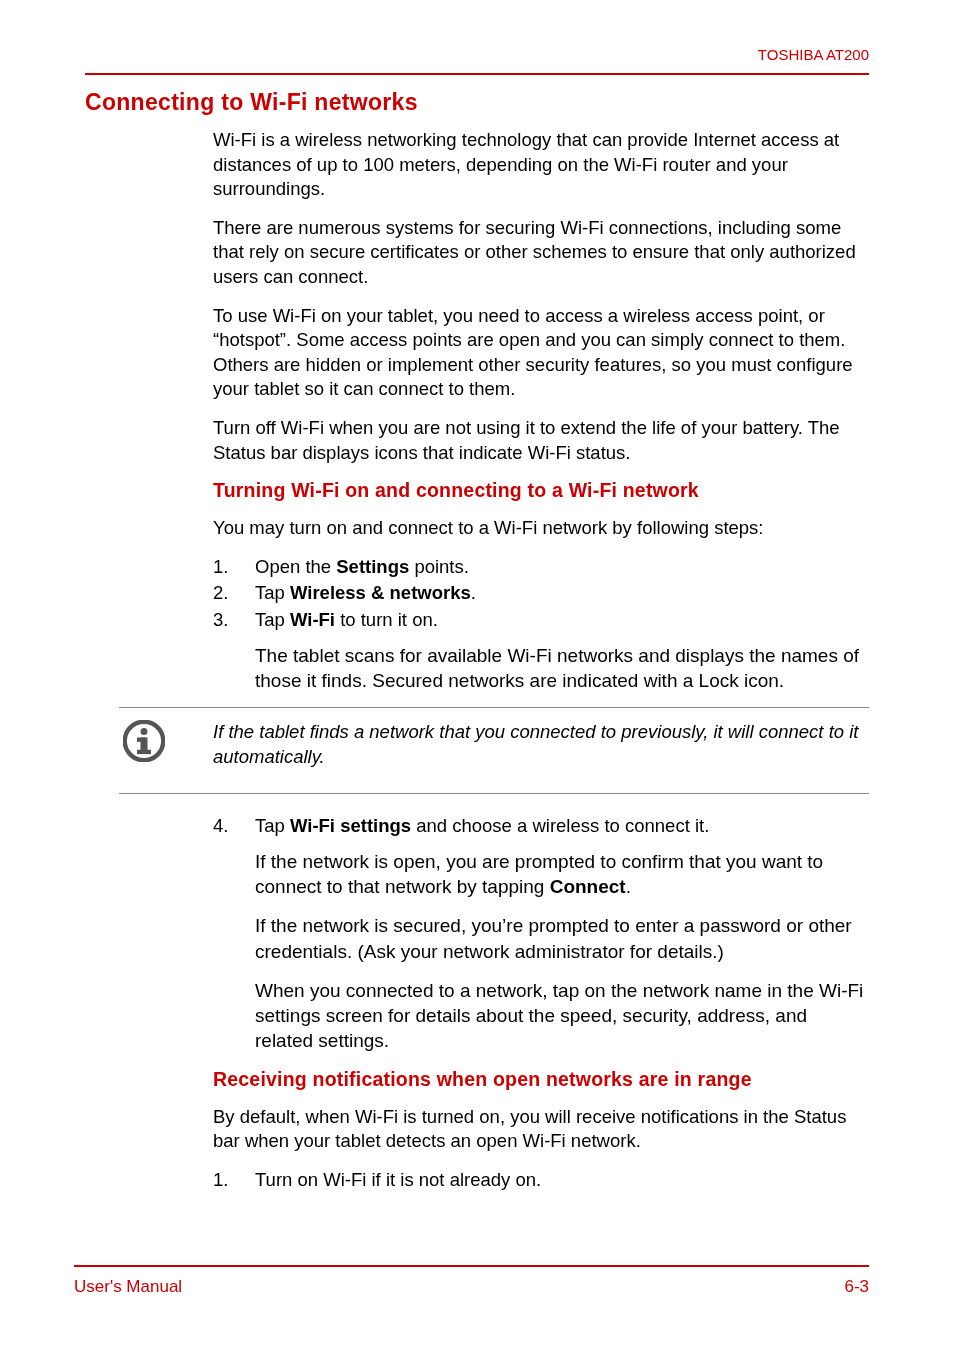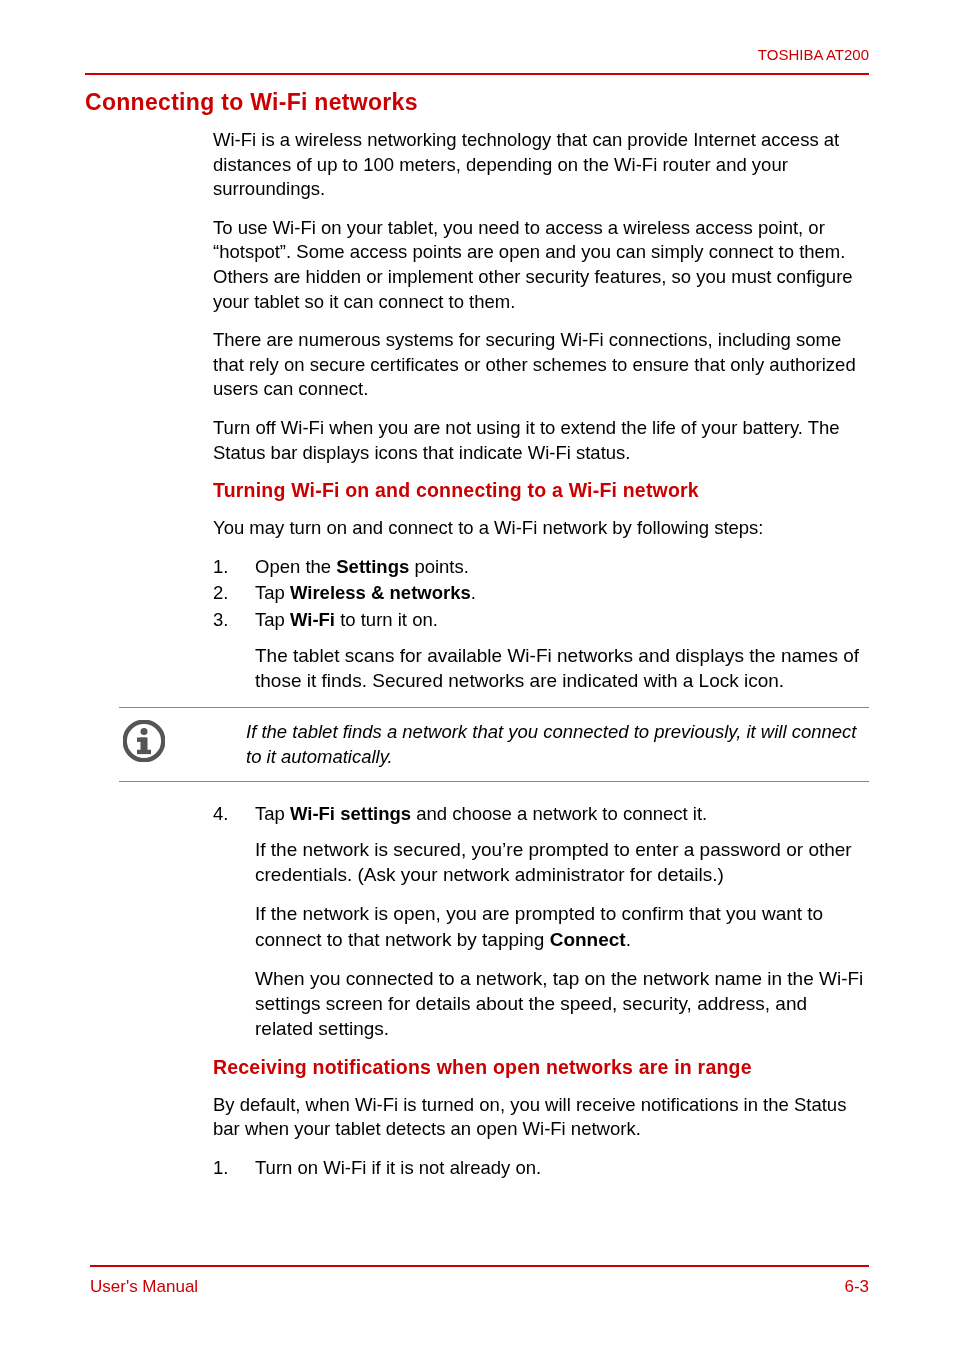--- a/index.html
+++ b/index.html
@@ -131,42 +131,41 @@
     margin-left: 170px;
     font-size: 19px;
     line-height: 1.33;
     margin-bottom: 14px;
   }
   .note-row {
     display: flex;
     align-items: flex-start;
     border-top: 1.5px solid #888;
     border-bottom: 1.5px solid #888;
-    padding: 12px 0 12px 0;
+    padding: 12px 0 24px 0;
     margin-left: 34px;
     margin-bottom: 20px;
-    gap: 33px;
   }
   .note-icon {
     width: 94px;
     flex-shrink: 0;
   }
   .note-icon svg { width: 42px; height: 42px; margin-left: 4px; }
   .note-text {
     flex: 1;
     font-style: italic;
     font-size: 18.5px;
     line-height: 1.33;
     padding-right: 4px;
   }
   b { font-weight: bold; }
   .footer {
     position: absolute;
     bottom: 48px;
-    left: 90px;
+    left: 74px;
     right: 85px;
   }
   .rule-bottom {
     border-top: 2.5px solid #cc0000;
     margin-bottom: 10px;
   }
   .footer-row {
     display: flex;
     justify-content: space-between;
     font-size: 17px;
@@ -177,22 +176,22 @@
 <body>
 
 <div class="page">
   <div class="header-brand">TOSHIBA AT200</div>
   <div class="rule-top"></div>
 
   <div class="h1">Connecting to Wi-Fi networks</div>
 
   <div class="body-col">
     <p class="para">Wi-Fi is a wireless networking technology that can provide Internet access at distances of up to 100 meters, depending on the Wi-Fi router and your surroundings.</p>
+    <p class="para">There are numerous systems for securing Wi-Fi connections, including some that rely on secure certificates or other schemes to ensure that only authorized users can connect.</p>
     <p class="para">To use Wi-Fi on your tablet, you need to access a wireless access point, or “hotspot”. Some access points are open and you can simply connect to them. Others are hidden or implement other security features, so you must configure your tablet so it can connect to them.</p>
-    <p class="para">There are numerous systems for securing Wi-Fi connections, including some that rely on secure certificates or other schemes to ensure that only authorized users can connect.</p>
     <p class="para">Turn off Wi-Fi when you are not using it to extend the life of your battery. The Status bar displays icons that indicate Wi-Fi status.</p>
   </div>
 
 
   <div class="h2">Turning Wi-Fi on and connecting to a Wi-Fi network</div>
   <div class="body-col">
     <p class="para">You may turn on and connect to a Wi-Fi network by following steps:</p>
   </div>
 
   <ol class="steps">
@@ -221,26 +220,26 @@
         <rect x="16" y="20" width="10" height="5" fill="#555"></rect>
         <rect x="16" y="34" width="16" height="5" fill="#555"></rect>
       </svg>
     </div>
     <div class="note-text">If the tablet finds a network that you connected to previously, it will connect to it automatically.</div>
   </div>
 
   <ol class="steps">
     <li>
       <span class="num">4.</span>
-      <span><span>Tap </span><b>Wi-Fi settings</b><span> and choose a network to connect it.</span></span>
+      <span><span>Tap </span><b>Wi-Fi settings</b><span> and choose a wireless to connect it.</span></span>
     </li>
   </ol>
 
+  <p class="step-sub"><span>If the network is open, you are prompted to confirm that you want to connect to that network by tapping </span><b>Connect</b><span>.</span></p>
   <p class="step-sub">If the network is secured, you’re prompted to enter a password or other credentials. (Ask your network administrator for details.)</p>
-  <p class="step-sub"><span>If the network is open, you are prompted to confirm that you want to connect to that network by tapping </span><b>Connect</b><span>.</span></p>
   <p class="step-sub">When you connected to a network, tap on the network name in the Wi-Fi settings screen for details about the speed, security, address, and related settings.</p>
 
   <div class="h2">Receiving notifications when open networks are in range</div>
   <div class="body-col">
     <p class="para">By default, when Wi-Fi is turned on, you will receive notifications in the Status bar when your tablet detects an open Wi-Fi network.</p>
   </div>
   <ol class="steps">
     <li>
       <span class="num">1.</span>
       <span>Turn on Wi-Fi if it is not already on.</span>

